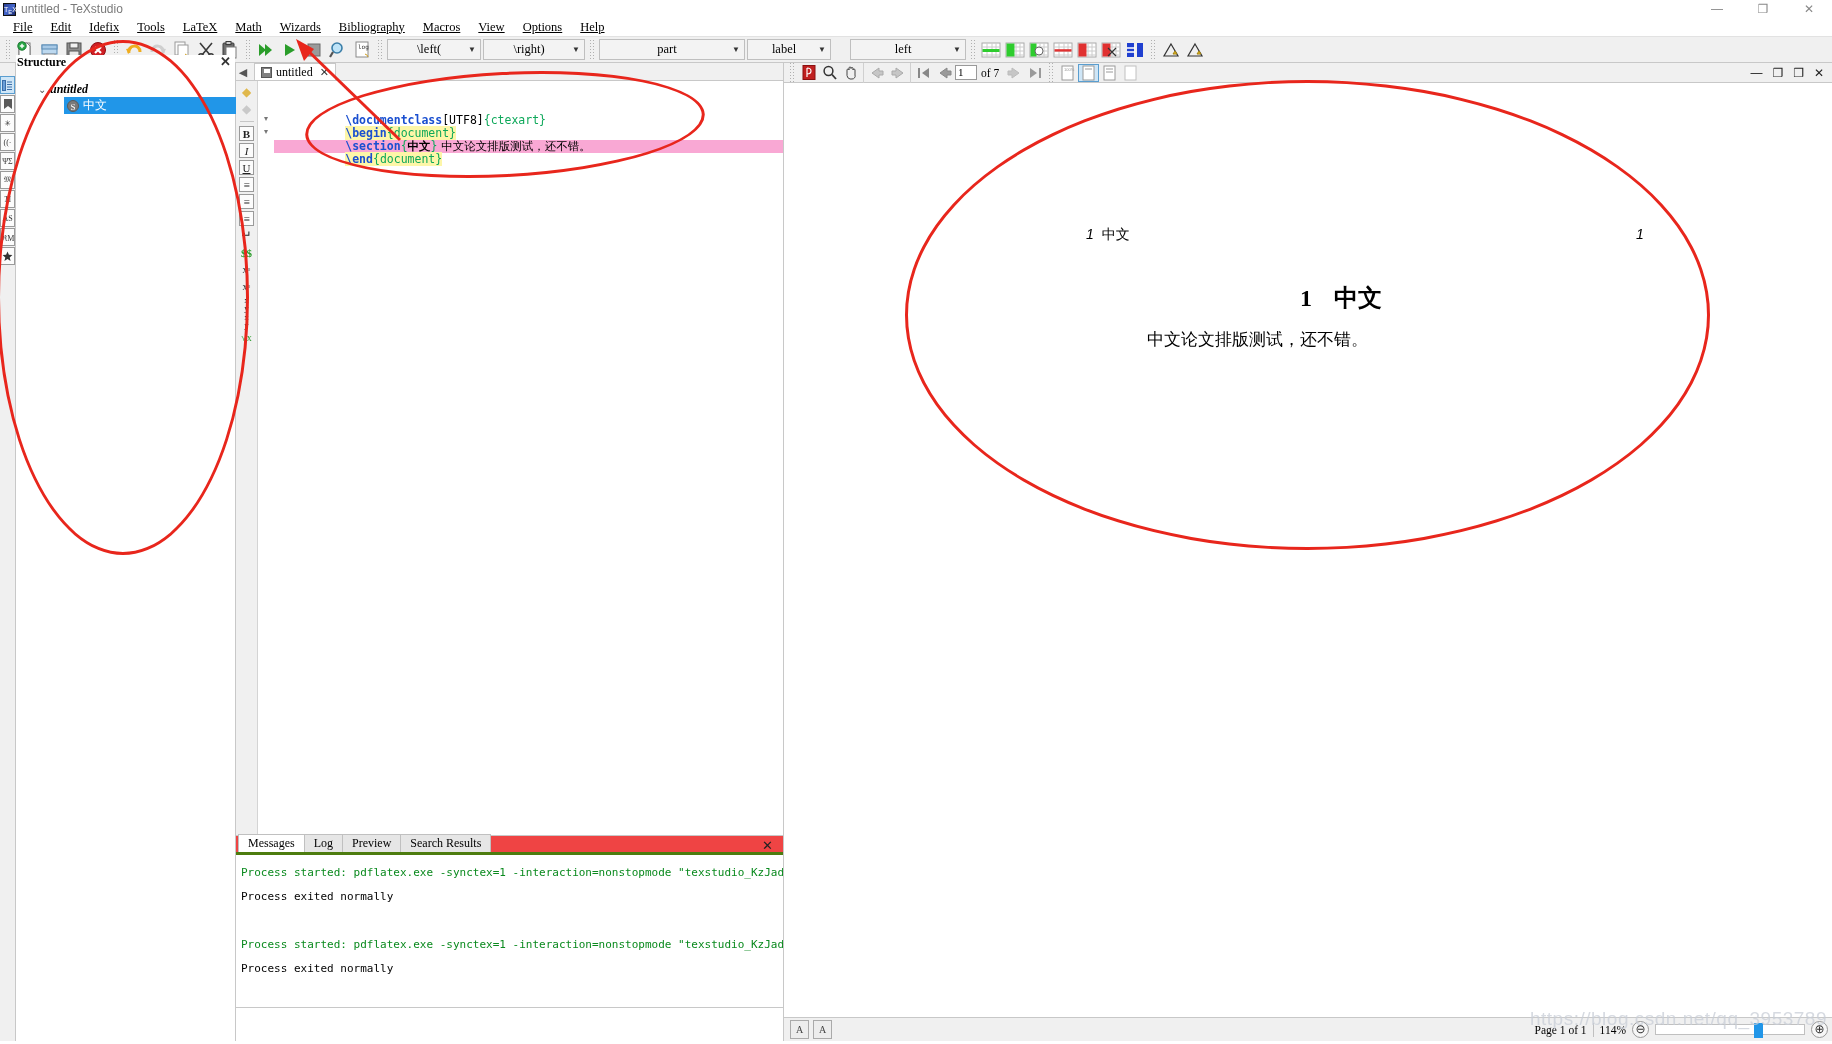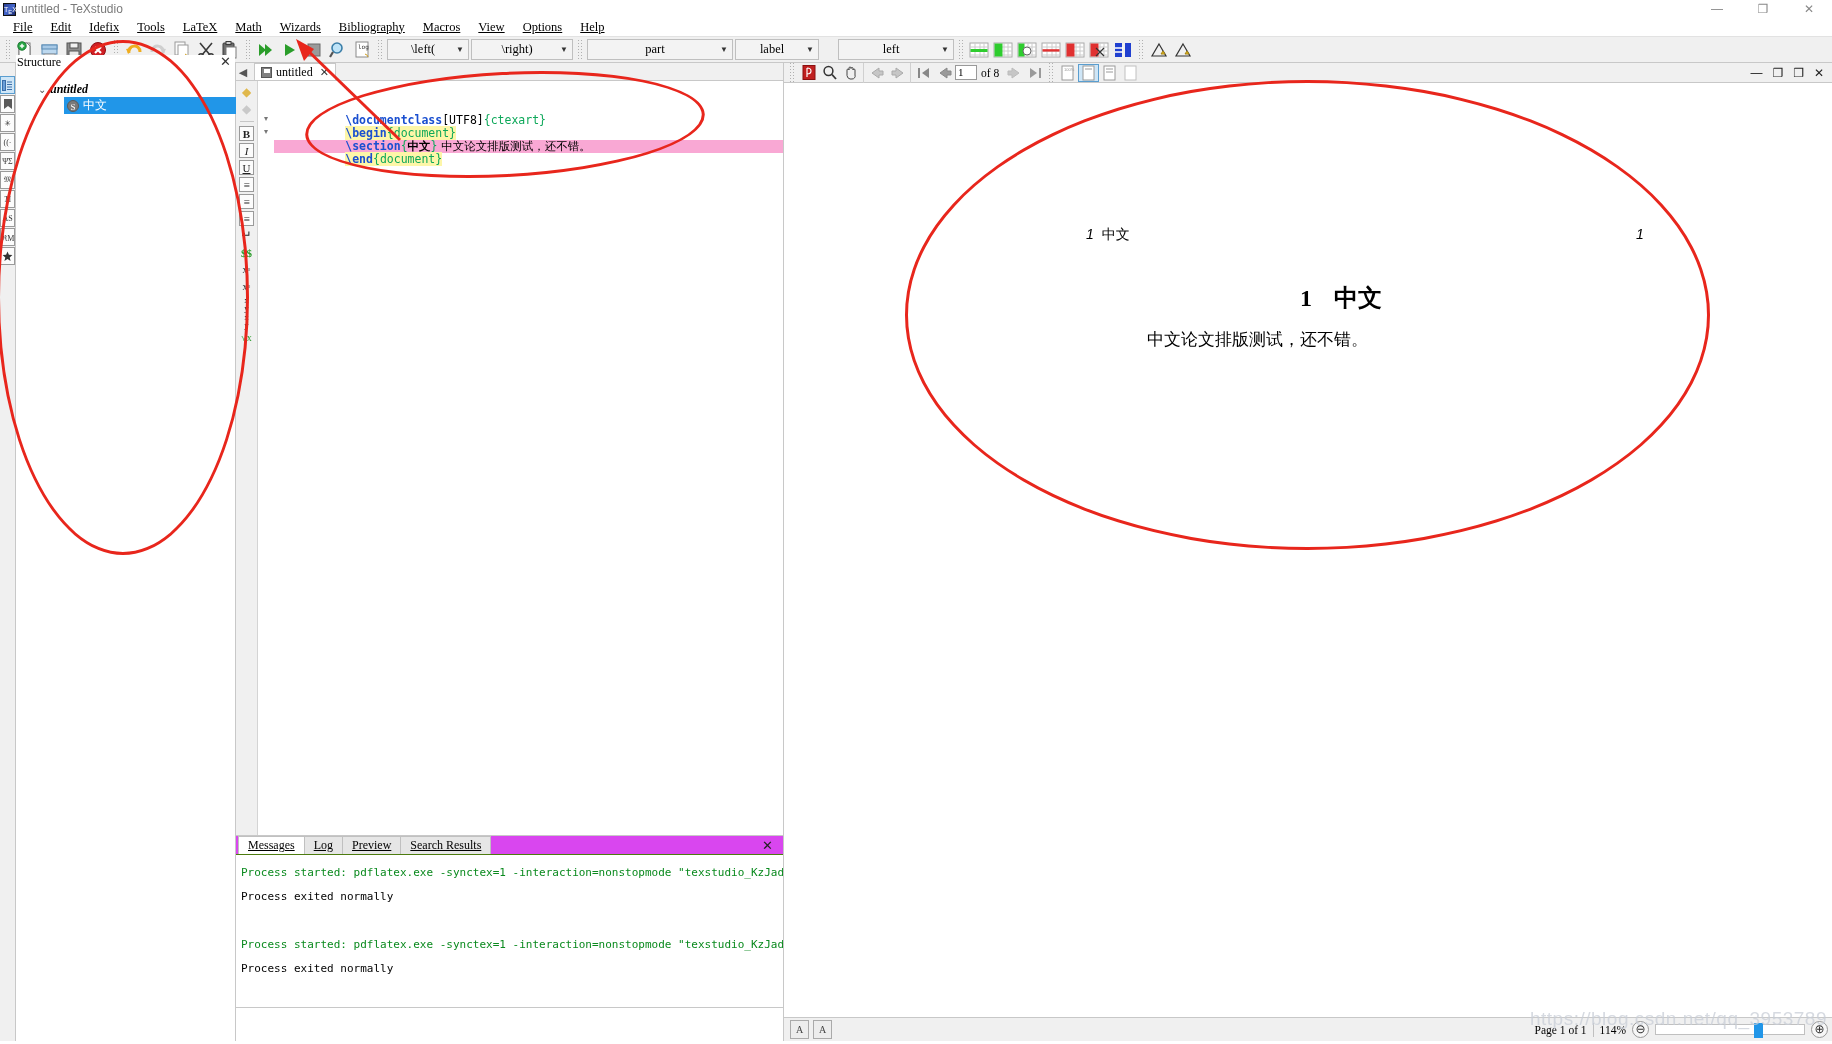--- a/index.html
+++ b/index.html
@@ -71,21 +71,21 @@
                 font-size:8px; color:#333; font-family:"Liberation Serif",serif;
                 overflow:hidden; }
   .rail .rbtn.sel { background:#cfe6f7; border-color:#5a9ed0; }
 
   
   .structure { width:220px; background:#ffffff; border-right:1px solid #c8c8c8;
                display:flex; flex-direction:column; }
   .structure .sp-head {
     height:14px; display:flex; align-items:center; justify-content:space-between;
     font-family:"Liberation Serif", serif; font-size:12px; padding:0 4px 0 1px;
-    background:#fff; position:relative; top:-8px;
+    background:#fff; position:relative; top:-8px;font-weight:bold;
   }
   .structure .sp-close { font-size:13px; color:#333; }
   .struct-tree { padding:5px 0 0 0; font-size:12px; }
   .tree-root { display:flex; align-items:center; gap:3px; padding-left:22px;
                font-family:"Liberation Serif", serif; font-style:italic; font-weight:bold;
                font-size:12px; color:#000; }
   .twisty { position:absolute; left:22px; font-size:10px; color:#555; }
   .tree-row-root { position:relative; height:15px; display:flex; align-items:center; }
   .tree-child {
     margin-left:48px; background:#2196e8; color:#fff; height:17px;
@@ -141,22 +141,22 @@
   .ed-status { height:17px; background:#f0f0f0; border-top:1px solid #c8c8c8;
                display:flex; align-items:center; gap:0px;
                font-family:"Liberation Serif", serif; font-size:12px; color:#000; }
   .ed-status .s1 { margin-left:28px; }
   .ed-status .s2 { margin-left:30px; }
   .ed-status .s3 { margin-left:62px; }
 
   
   .msg-panel { height:206px; border-top:1px solid #c8c8c8; display:flex; flex-direction:column;
                background:#fff; }
-  .msg-tabs { height:19px; background:#d946ef; display:flex; align-items:flex-end;
-              position:relative; border-bottom:1px solid #4d7c0f;text-decoration:underline; }
+  .msg-tabs { height:19px; background:#ef4444; display:flex; align-items:flex-end;
+              position:relative; border-bottom:3px solid #4d7c0f; }
   .mtab { height:18px; padding:0 9px; display:flex; align-items:center;
           font-family:"Liberation Serif", serif; font-size:12px; color:#000;
           border:1px solid #c0c0c0; border-bottom:none; background:#e6e6e6;
           margin-left:-1px; }
   .mtab:first-child { margin-left:2px; }
   .mtab.active { background:#fff; }
   .msg-close { position:absolute; right:10px; top:2px; font-size:13px; color:#222; }
   .msg-body { flex:1; padding:6px 2px 0 2px; font-family:"DejaVu Sans Mono", monospace;
               font-size:11px; overflow:hidden; background:#fff; }
   .msg-line { height:24px; line-height:24px; padding-left:3px; white-space:pre; }
@@ -335,21 +335,21 @@
   <div class="tbtn">
     <svg width="20" height="20" viewBox="0 0 20 20">
       <rect x="4" y="2" width="12" height="15" fill="#fff" stroke="#8a8a8a"></rect>
       <text x="6" y="9" font-size="6" fill="#333" font-family="monospace">log</text>
       <path d="M13 14 q3 1 3 3" stroke="#d0a020" fill="none"></path>
     </svg>
   </div>
 
   <div class="tgrip"></div>
 
-  <div class="combo" style="width:82px">
+  <div class="combo" style="width:94px">
     <span class="cv">\left(</span>
     <span class="arrow">▼</span>
   </div>
   <div class="combo" style="width:102px">
     <span class="cv">\right)</span>
     <span class="arrow">▼</span>
   </div>
 
   <div class="tgrip"></div>
 
@@ -603,21 +603,21 @@
             <rect x="2" y="2" width="2" height="10" fill="#888"></rect>
             <path d="M13 2 L6 7 L13 12 Z" fill="#888"></path>
           </svg>
       </div>
       <div class="pb">
         <svg width="16" height="14" viewBox="0 0 16 14">
             <path d="M10 2 L3 7 L10 12 V9 H14 V5 H10 Z" fill="#9a9a9a" stroke="#888"></path>
           </svg>
       </div>
       <div class="pnum">1</div>
-      <div class="ofN">of 8</div>
+      <div class="ofN">of 7</div>
       <div class="pb">
         <svg width="16" height="14" viewBox="0 0 16 14">
             <path d="M6 2 L13 7 L6 12 V9 H2 V5 H6 Z" fill="#c6c6c6" stroke="#bbb"></path>
           </svg>
       </div>
       <div class="pb">
         <svg width="16" height="14" viewBox="0 0 16 14">
             <rect x="12" y="2" width="2" height="10" fill="#9a9a9a"></rect>
             <path d="M3 2 L10 7 L3 12 Z" fill="#9a9a9a"></path>
           </svg>

